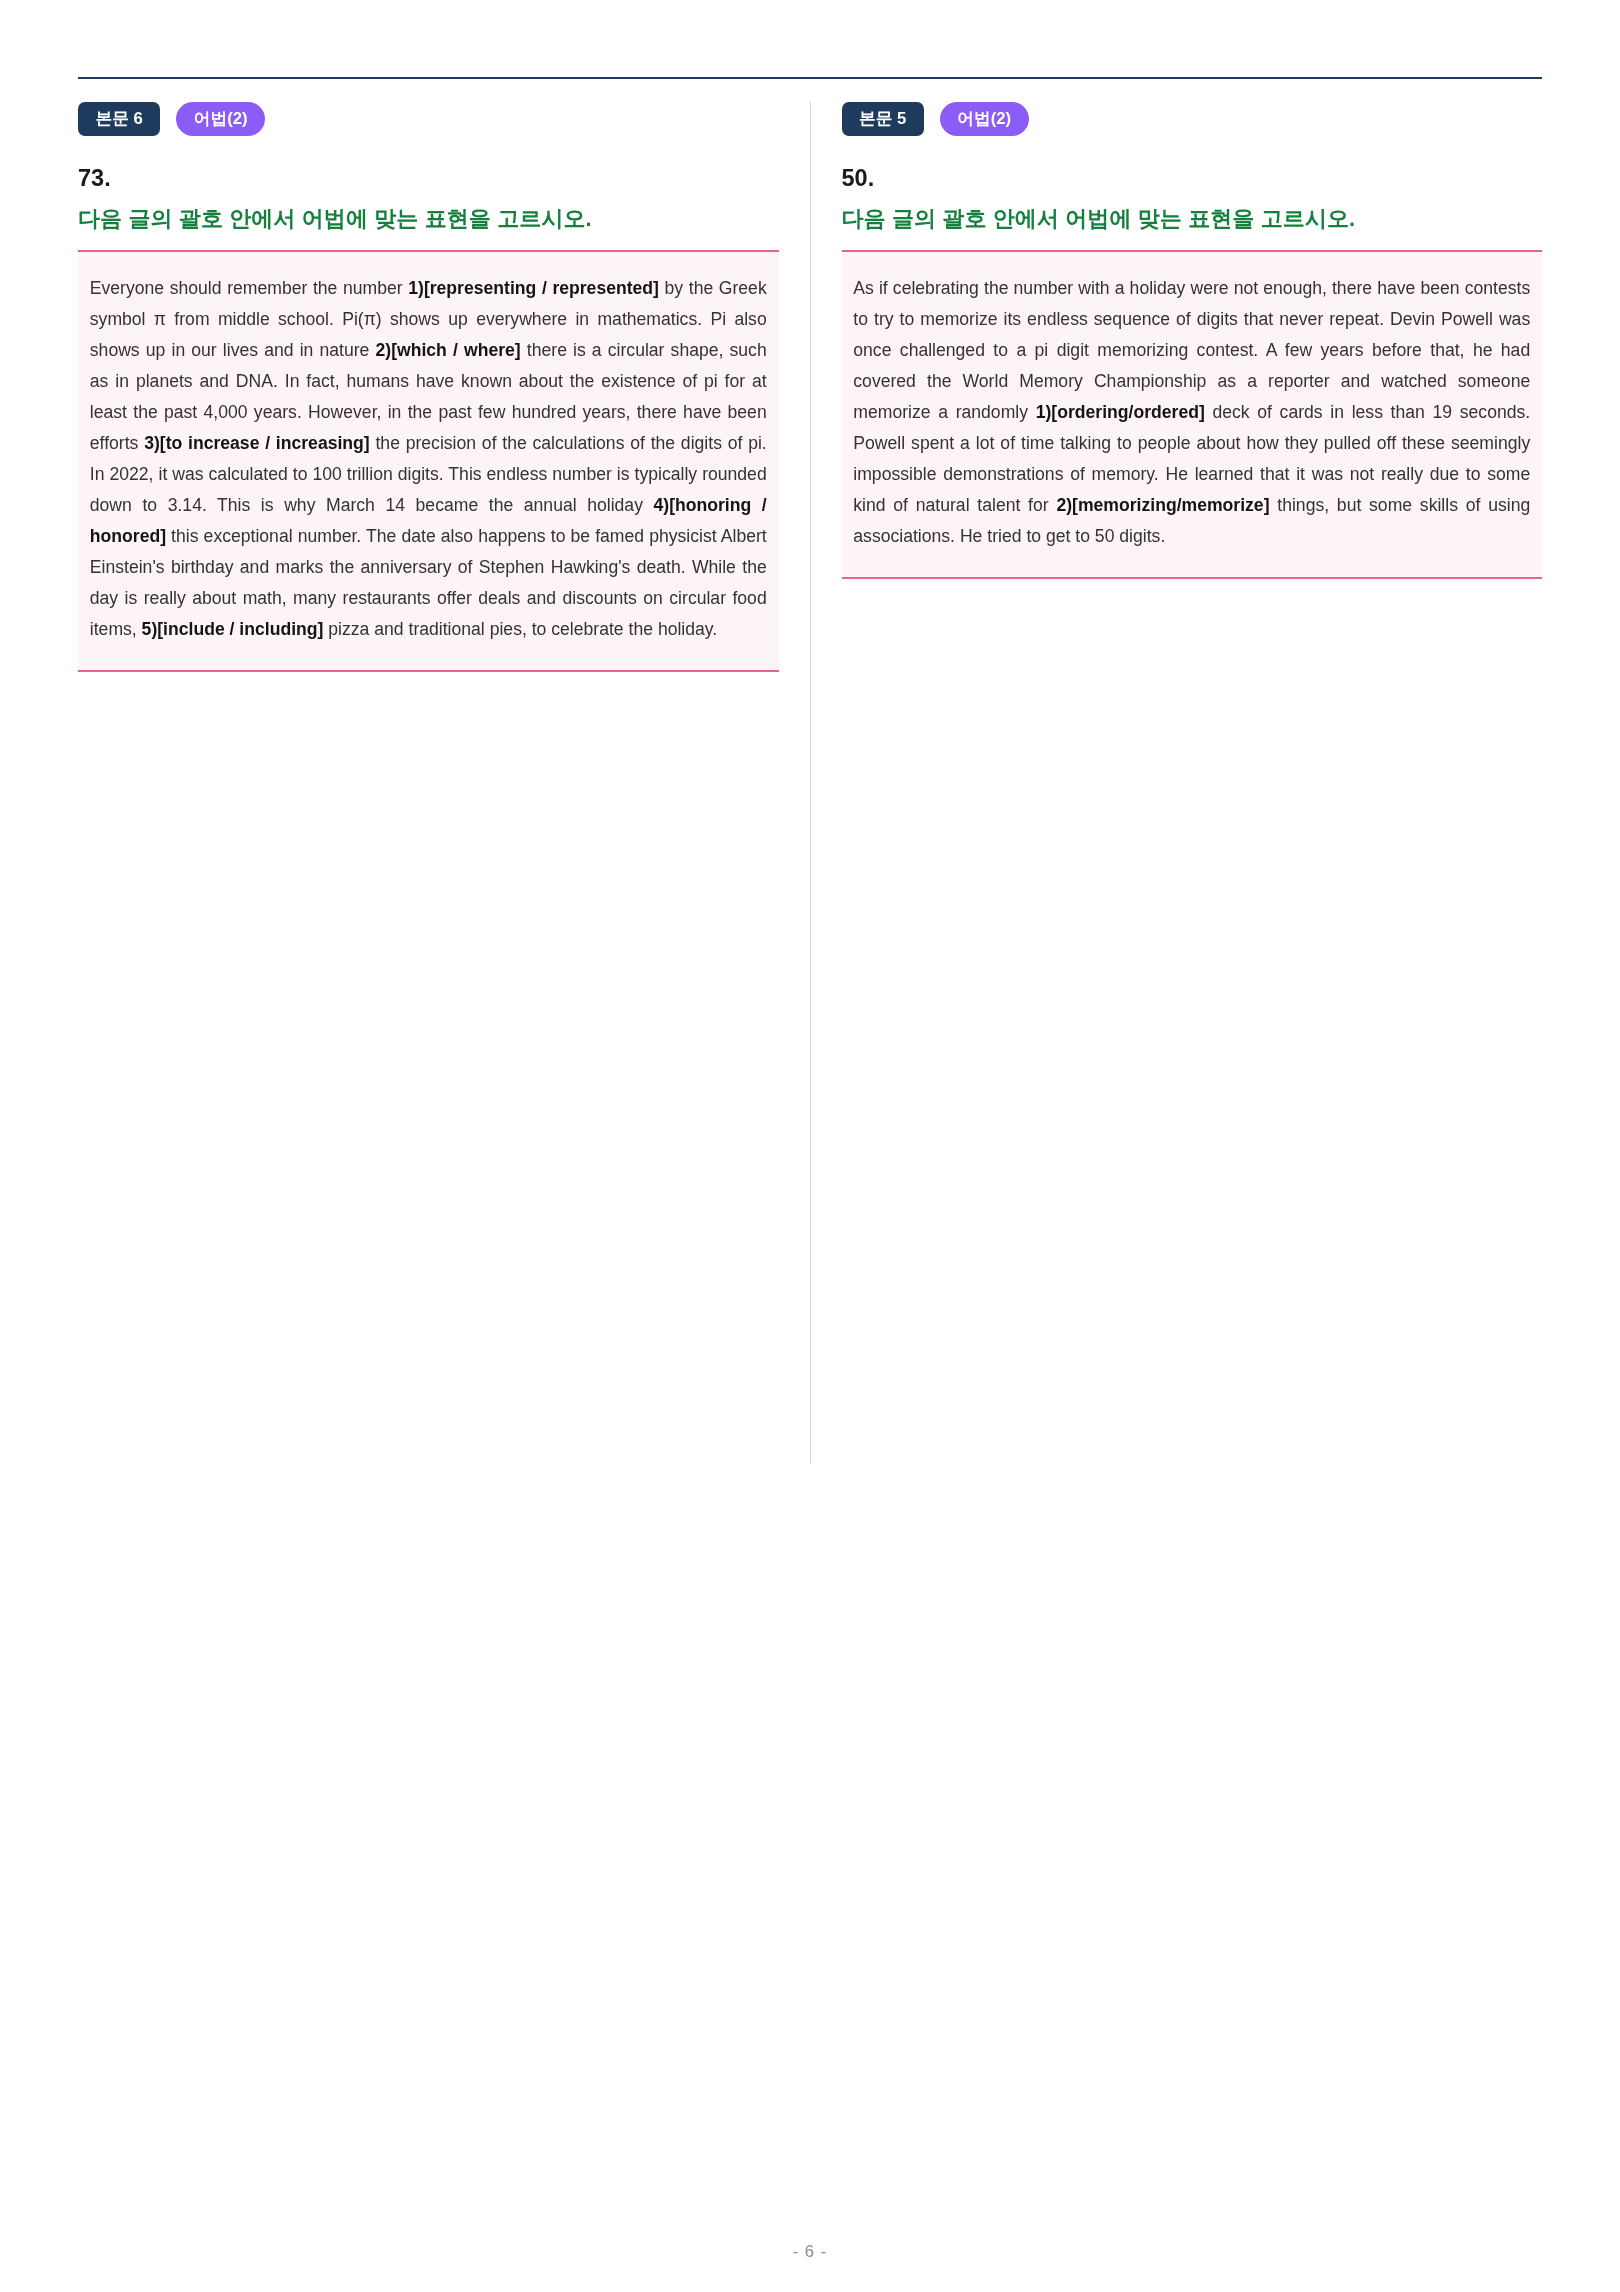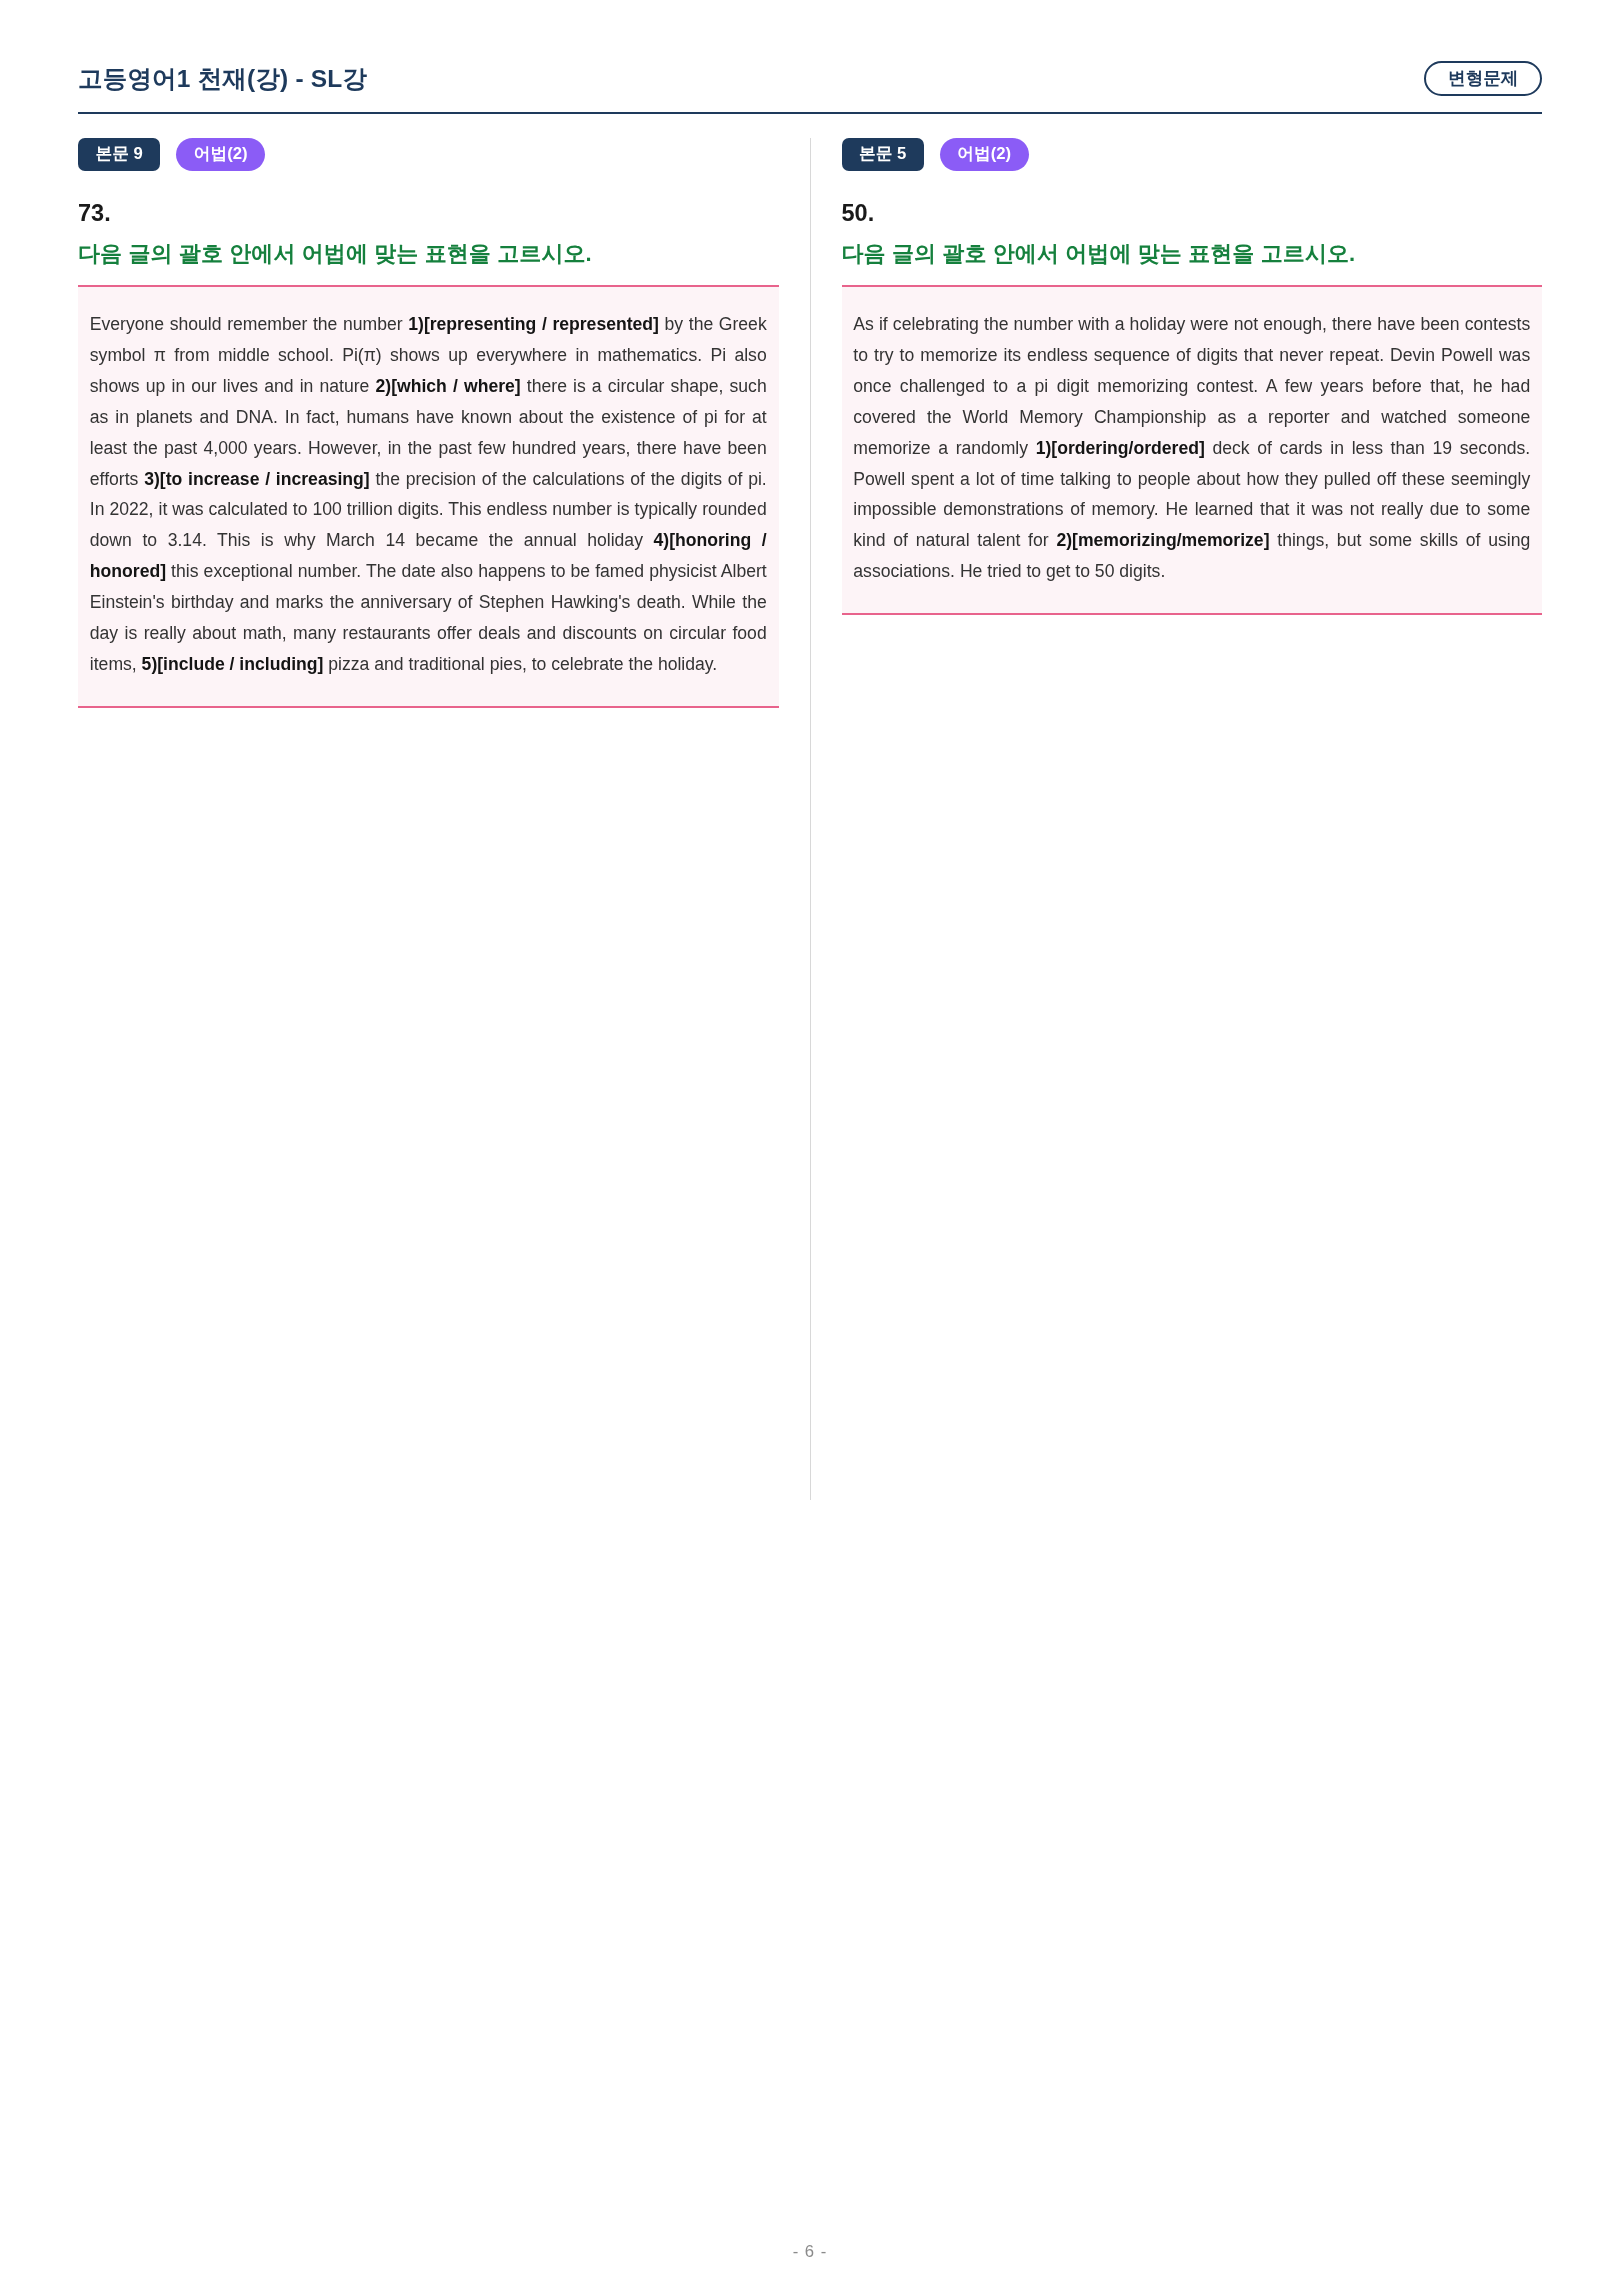--- a/index.html
+++ b/index.html
@@ -46,31 +46,27 @@
   .footer {
     position:absolute; left:0; bottom:31px; width:100%;
     text-align:center; color:#8a8a8a; font-size:16.7px; letter-spacing:1px;
   }
 </style>
 </head>
 <body>
 
 <div class="page">
 
-  <div class="header">
-    <div class="header-title">고등영어1 천재(강) - SL강</div>
-    <div class="header-badge">변형문제</div>
-  </div>
   <div class="header-rule"></div>
 
   <div class="columns">
 
     <section class="column">
       <div class="badge-row">
-        <span class="badge badge-navy">본문 9</span>
+        <span class="badge badge-navy">본문 6</span>
         <span class="badge badge-pink">어법(2)</span>
       </div>
       <div class="question-line">
         <span class="q-num">73.</span>
         <span class="q-prompt">다음 글의 괄호 안에서 어법에 맞는 표현을 고르시오.</span>
       </div>
       <div class="passage"><span>Everyone should remember the number </span><b>1)[representing / represented]</b><span> by the Greek symbol π from middle school. Pi(π) shows up everywhere in mathematics. Pi also shows up in our lives and in nature </span><b>2)[which / where]</b><span> there is a circular shape, such as in planets and DNA. In fact, humans have known about the existence of pi for at least the past 4,000 years. However, in the past few hundred years, there have been efforts </span><b>3)[to increase / increasing]</b><span> the precision of the calculations of the digits of pi. In 2022, it was calculated to 100 trillion digits. This endless number is typically rounded down to 3.14. This is why March 14 became the annual holiday </span><b>4)[honoring / honored]</b><span> this exceptional number. The date also happens to be famed physicist Albert Einstein's birthday and marks the anniversary of Stephen Hawking's death. While the day is really about math, many restaurants offer deals and discounts on circular food items, </span><b>5)[include / including]</b><span> pizza and traditional pies, to celebrate the holiday.</span></div>
     </section>
 
     <div class="v-divider"></div>

